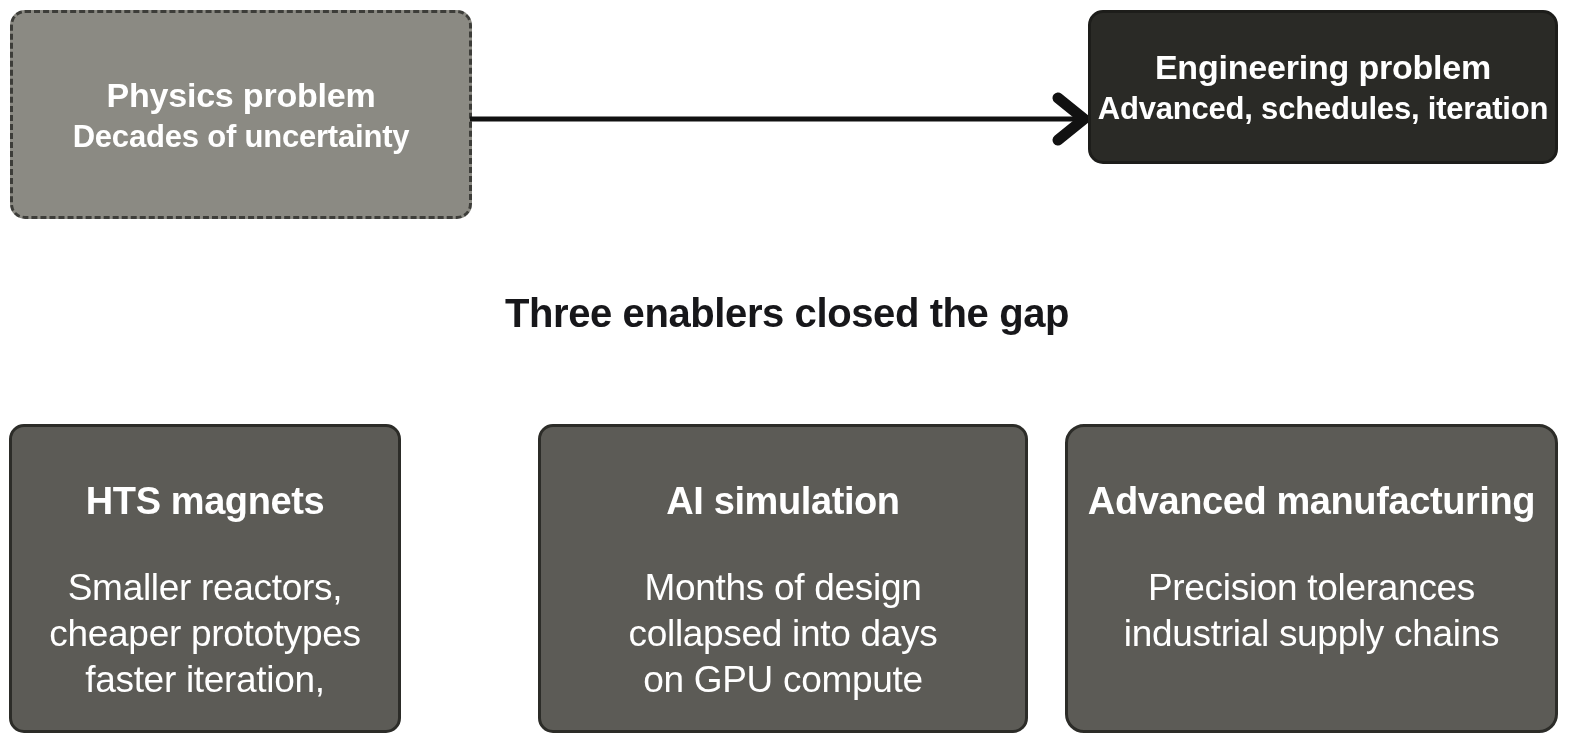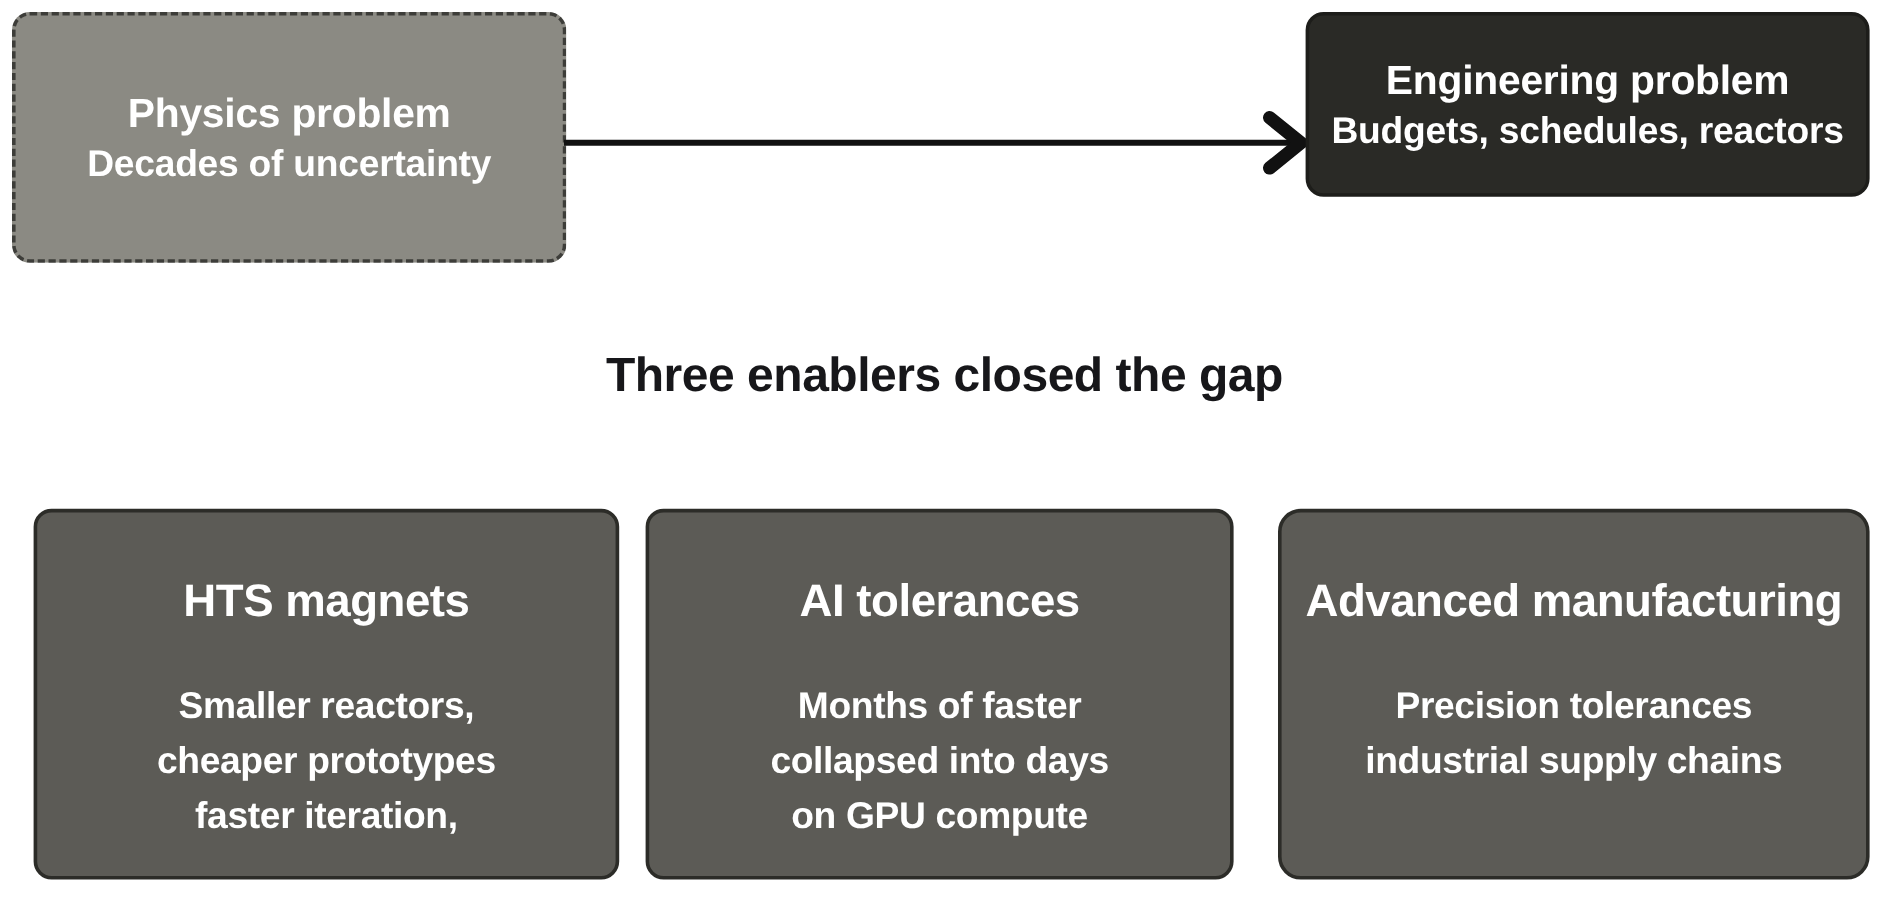--- a/index.html
+++ b/index.html
@@ -95,42 +95,42 @@
     box-sizing: border-box;
     top: 424px;
     height: 309px;
     background: #5c5b56;
     border: 3px solid #2c2c28;
     border-radius: 15px;
     color: #ffffff;
     text-align: center;
     overflow: visible;
   }
-  #card-0 { left: 28px;   width: 488px; }
+  #card-0 { left: 9px;   width: 392px; }
   #card-1 { left: 538px;  width: 490px; }
   #card-2 { left: 1065px; width: 493px; border-radius: 19px; }
 
   .card-title {
     position: absolute;
     left: 50%;
     transform: translateX(-50%);
     top: 55px;
     font-size: 38px;
     font-weight: bold;
     letter-spacing: -0.4px;
     line-height: 1.0;
     white-space: nowrap;
   }
   .card-body {
     position: absolute;
     left: 50%;
     transform: translateX(-50%);
     top: 138px;
-    font-size: 31px;
-    font-weight: bold;
+    font-size: 37px;
+    font-weight: normal;
     letter-spacing: -0.3px;
     line-height: 46px;
     white-space: nowrap;
   }
   .card-body-line { display: block; }
 </style>
 </head>
 <body>
 
 <div id="canvas">
@@ -142,38 +142,38 @@
 
   <div id="flow-arrow">
     <svg width="630" height="56" viewBox="0 0 630 56" xmlns="http://www.w3.org/2000/svg">
       <line x1="4" y1="27" x2="612" y2="27" stroke="#111111" stroke-width="5"></line>
       <polyline points="592,6 618,27 592,48" fill="none" stroke="#111111" stroke-width="11" stroke-linecap="round" stroke-linejoin="miter"></polyline>
     </svg>
   </div>
 
   <div id="engineering-box" class="flow-box">
     <div class="flow-title">Engineering problem</div>
-    <div class="flow-sub">Budgets, schedules, reactors</div>
+    <div class="flow-sub">Advanced, schedules, iteration</div>
   </div>
 
   <div id="section-heading">Three enablers closed the gap</div>
 
   <div id="card-0" class="enabler-card">
     <div class="card-title">HTS magnets</div>
     <div class="card-body">
       <span class="card-body-line">Smaller reactors,</span>
       <span class="card-body-line">cheaper prototypes</span>
       <span class="card-body-line">faster iteration,</span>
     </div>
   </div>
 
   <div id="card-1" class="enabler-card">
-    <div class="card-title">AI tolerances</div>
+    <div class="card-title">AI simulation</div>
     <div class="card-body">
-      <span class="card-body-line">Months of faster</span>
+      <span class="card-body-line">Months of design</span>
       <span class="card-body-line">collapsed into days</span>
       <span class="card-body-line">on GPU compute</span>
     </div>
   </div>
 
   <div id="card-2" class="enabler-card">
     <div class="card-title">Advanced manufacturing</div>
     <div class="card-body">
       <span class="card-body-line">Precision tolerances</span>
       <span class="card-body-line">industrial supply chains</span>

